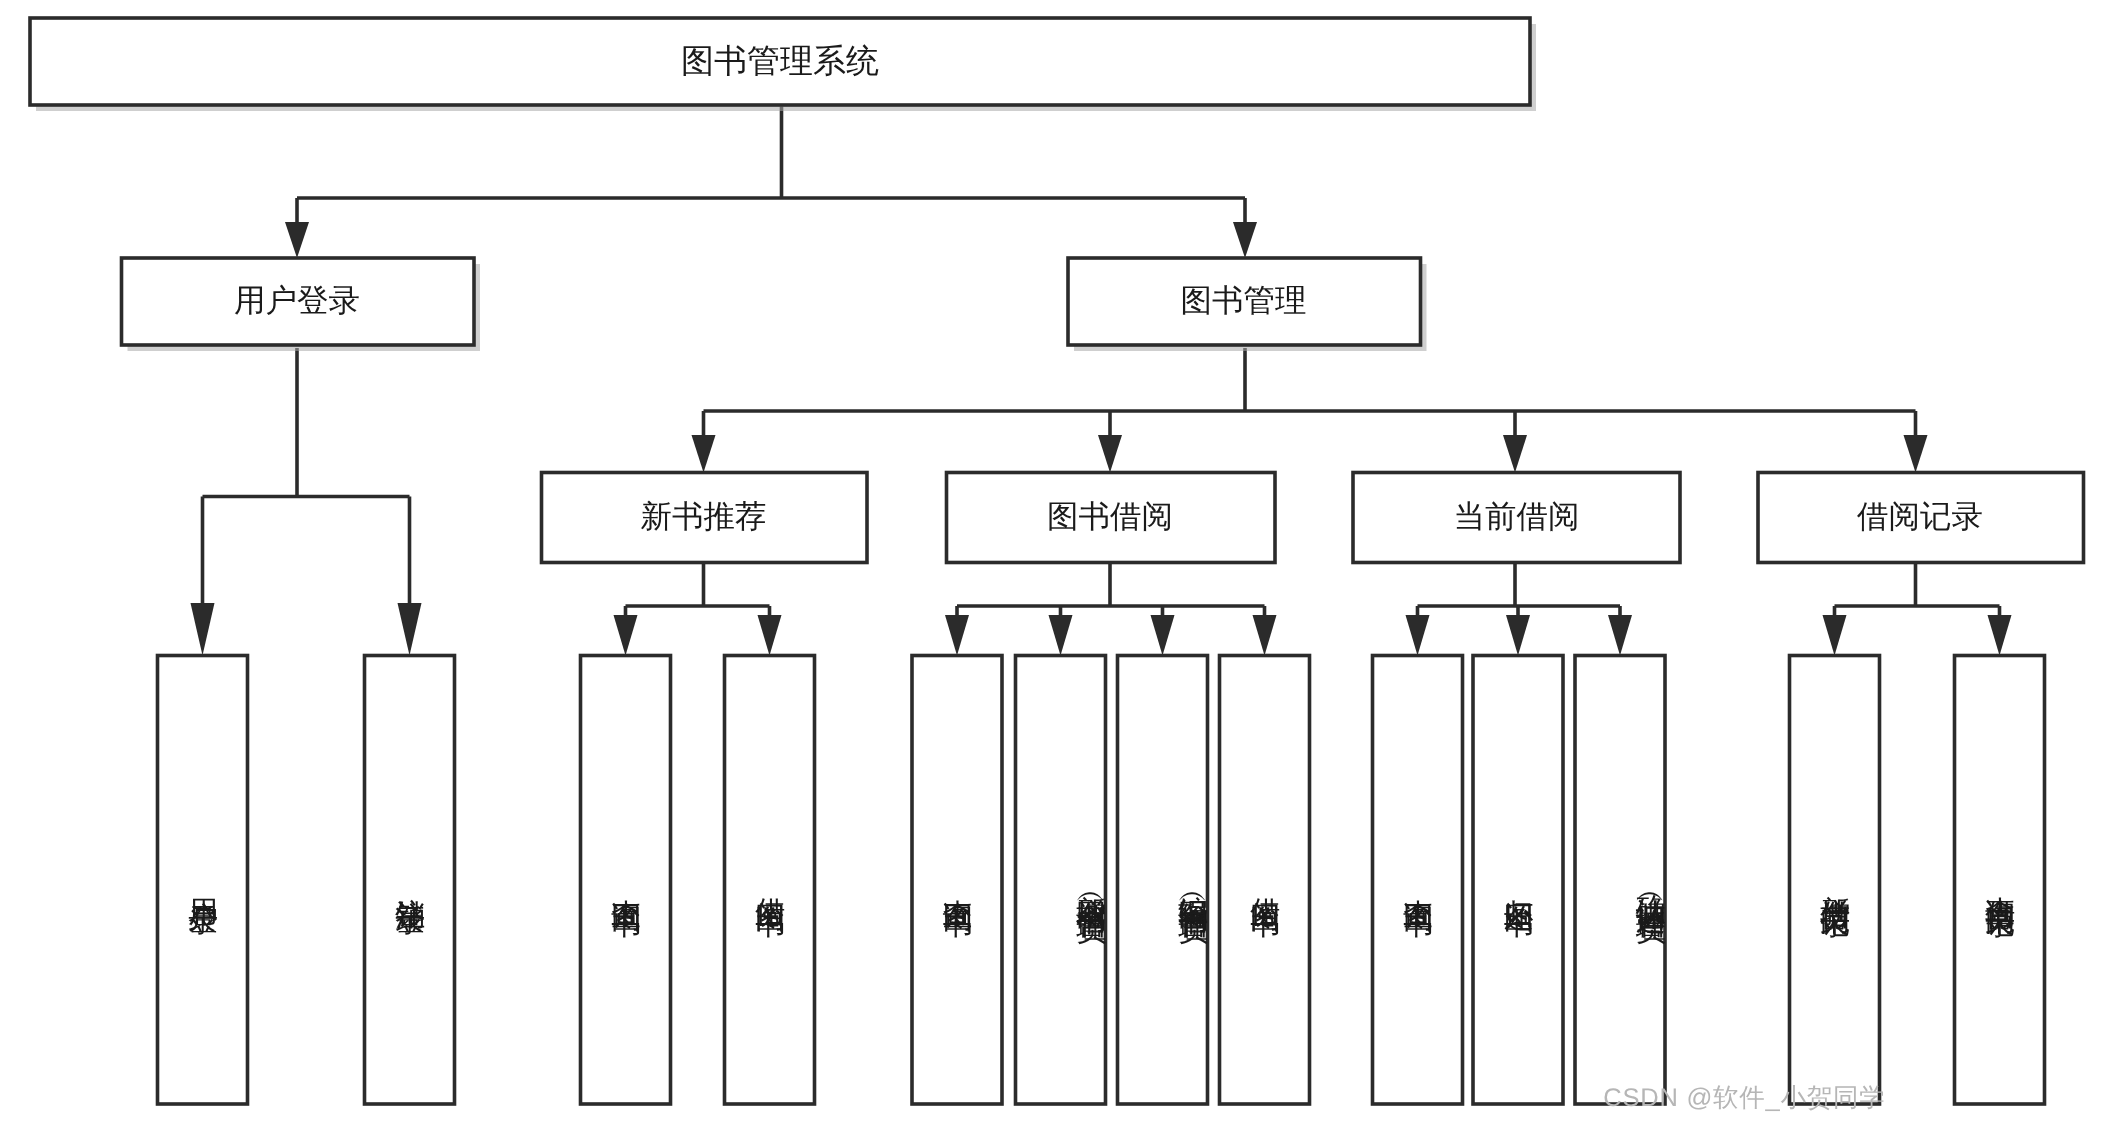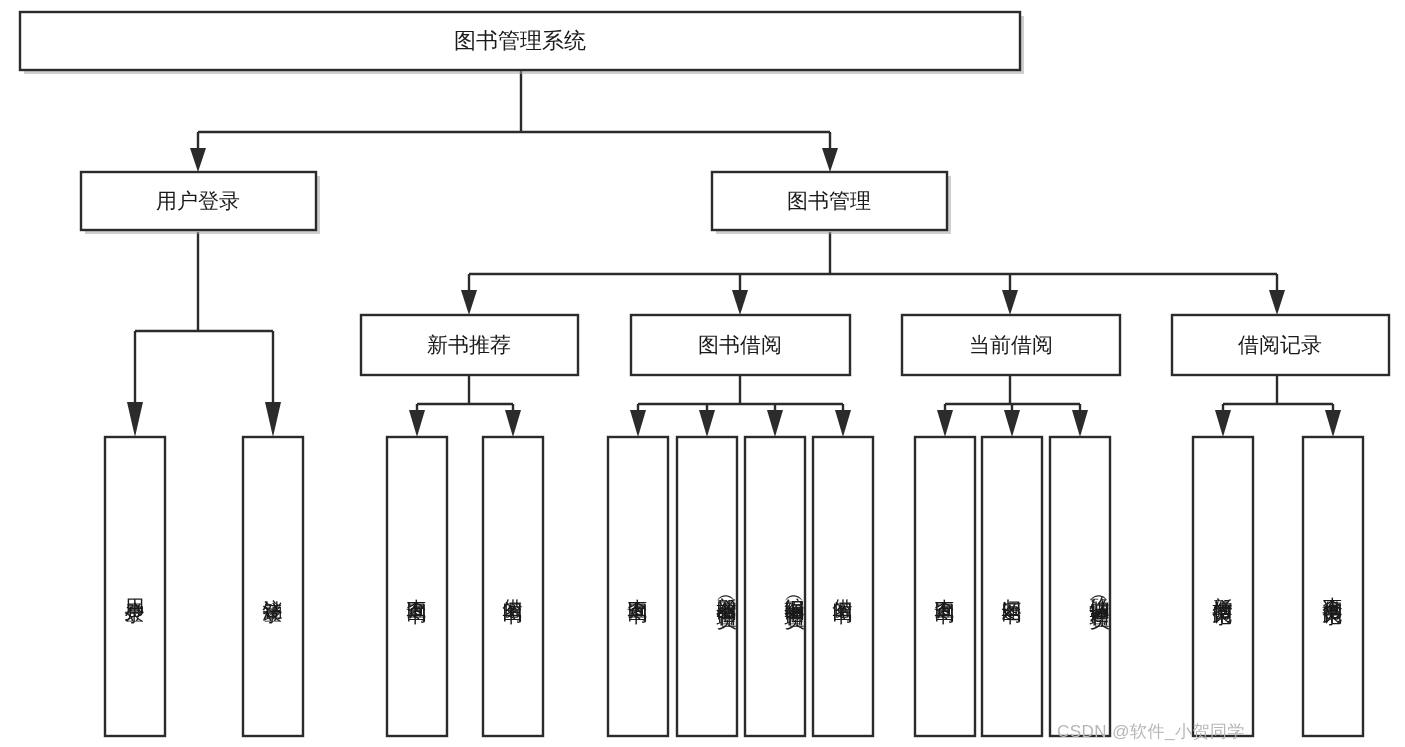--- a/index.html
+++ b/index.html
@@ -72,21 +72,21 @@
     letter-spacing: 2px;
     line-height: 1;
     display: flex;
     align-items: center;
     justify-content: center;
     pointer-events: none;
     text-align: center;
   }
   .watermark {
     position: absolute;
-    right: 22px;
+    right: 10px;
     bottom: 4px;
     font-family: "Liberation Sans", sans-serif;
     font-size: 17px;
     color: #b6b6b6;
     letter-spacing: 0.5px;
     white-space: nowrap;
   }
 </style>
 </head>
 <body>

